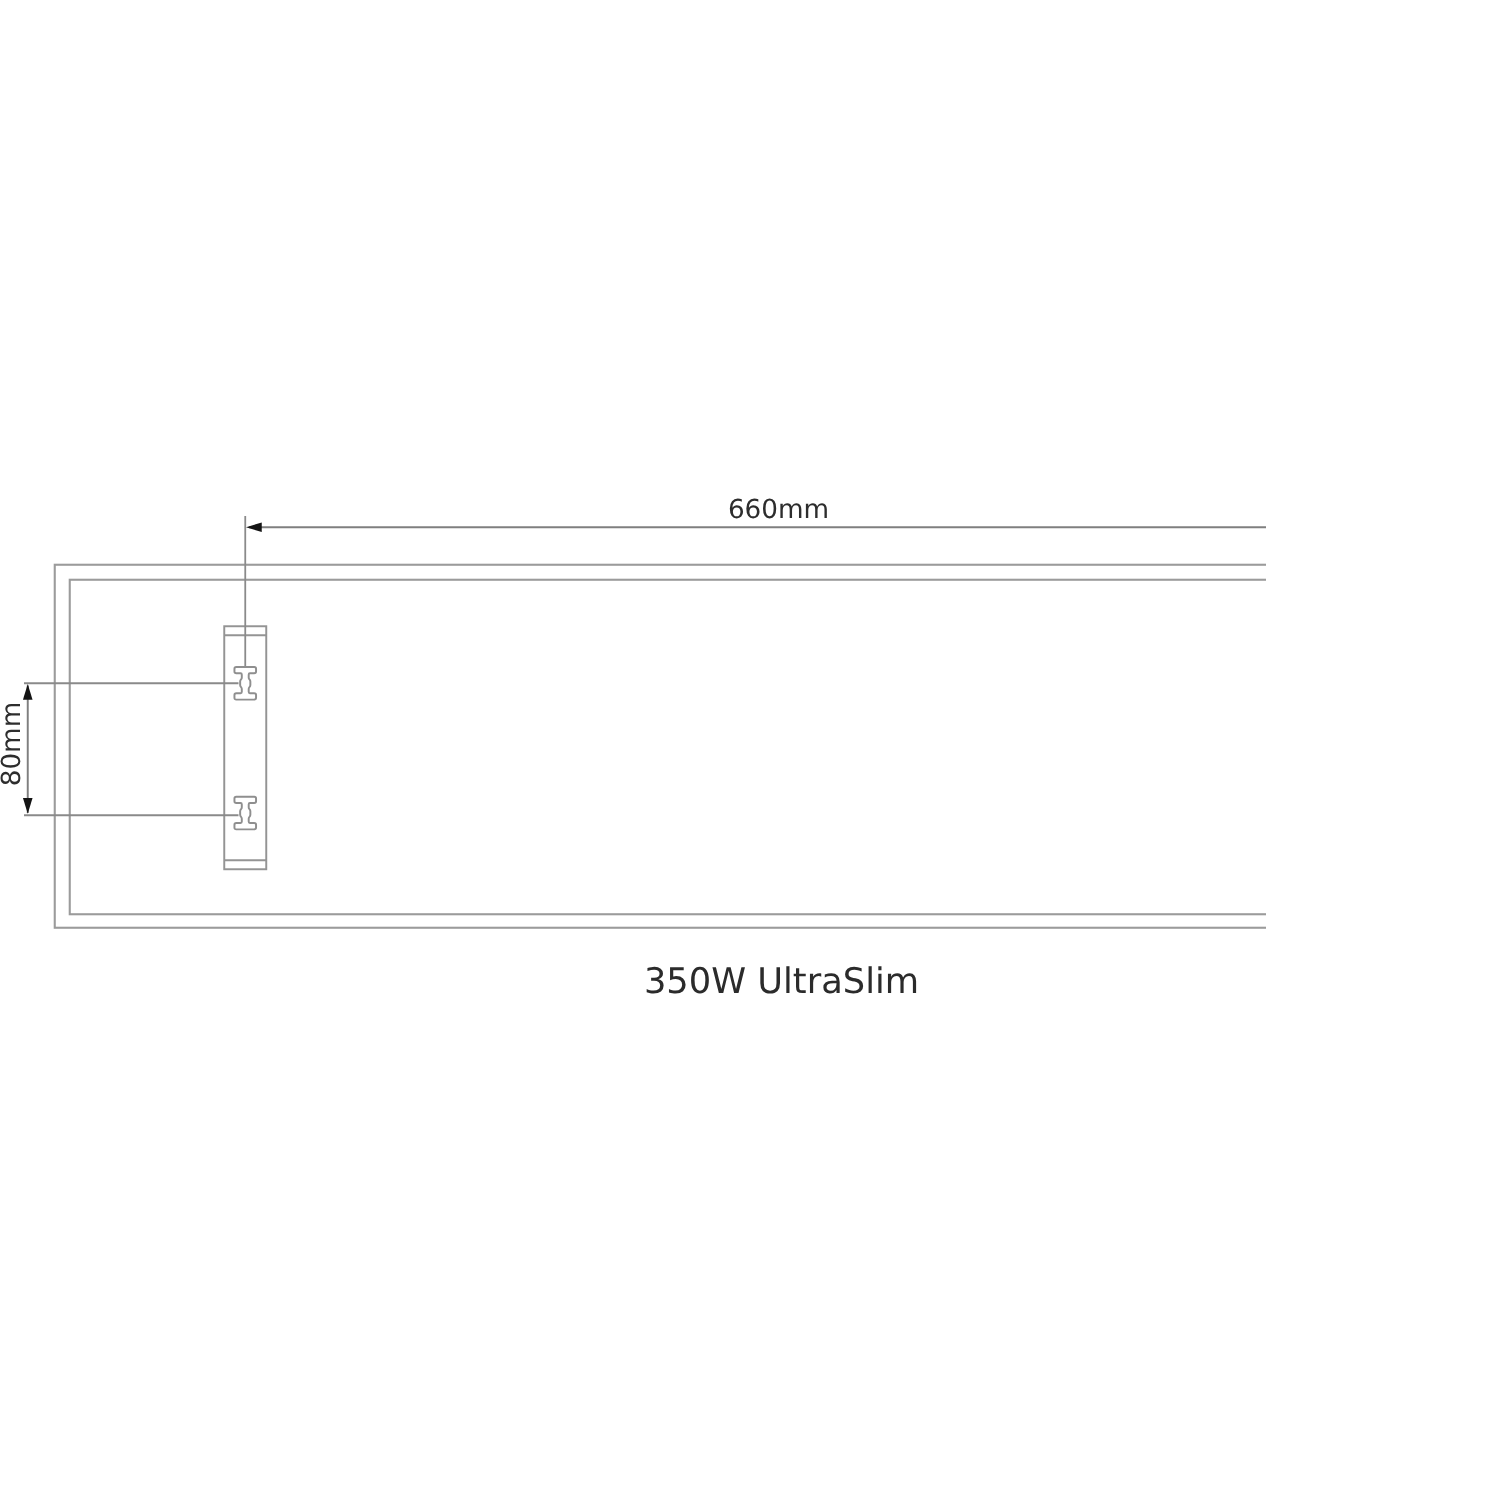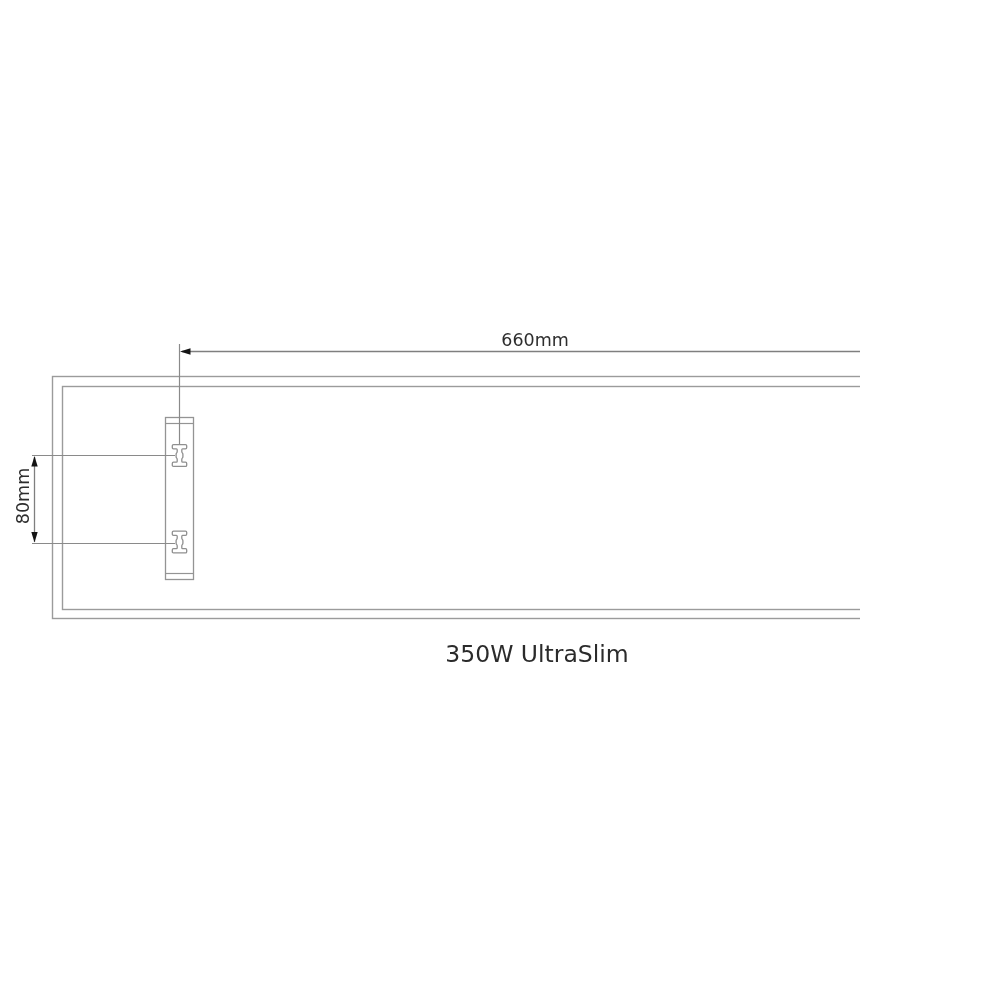--- a/index.html
+++ b/index.html
@@ -9,21 +9,20 @@
     height: 1000px;
     background: #ffffff;
     font-family: "DejaVu Sans", "Liberation Sans", sans-serif;
   }
   .stage {
     position: relative;
     width: 844px;
     height: 1000px;
     background: #ffffff;
     overflow: hidden;
-    padding-left: 16px;
   }
   svg { display: block; }
   .outline      { fill: none; stroke: #9b9b9b; stroke-width: 1.4; }
   .bracket      { fill: #ffffff; stroke: #949494; stroke-width: 1.3; }
   .capline      { stroke: #949494; stroke-width: 1.2; }
   .keyhole      { fill: #ffffff; stroke: #8f8f8f; stroke-width: 1.3; }
   .extline      { stroke: #8a8a8a; stroke-width: 1.2; fill: none; }
   .dimline      { stroke: #7f7f7f; stroke-width: 1.3; fill: none; }
   .arrow        { fill: #141414; stroke: none; }
   .dim-text     { font-size: 17.5px; fill: #2d2d2d; }

